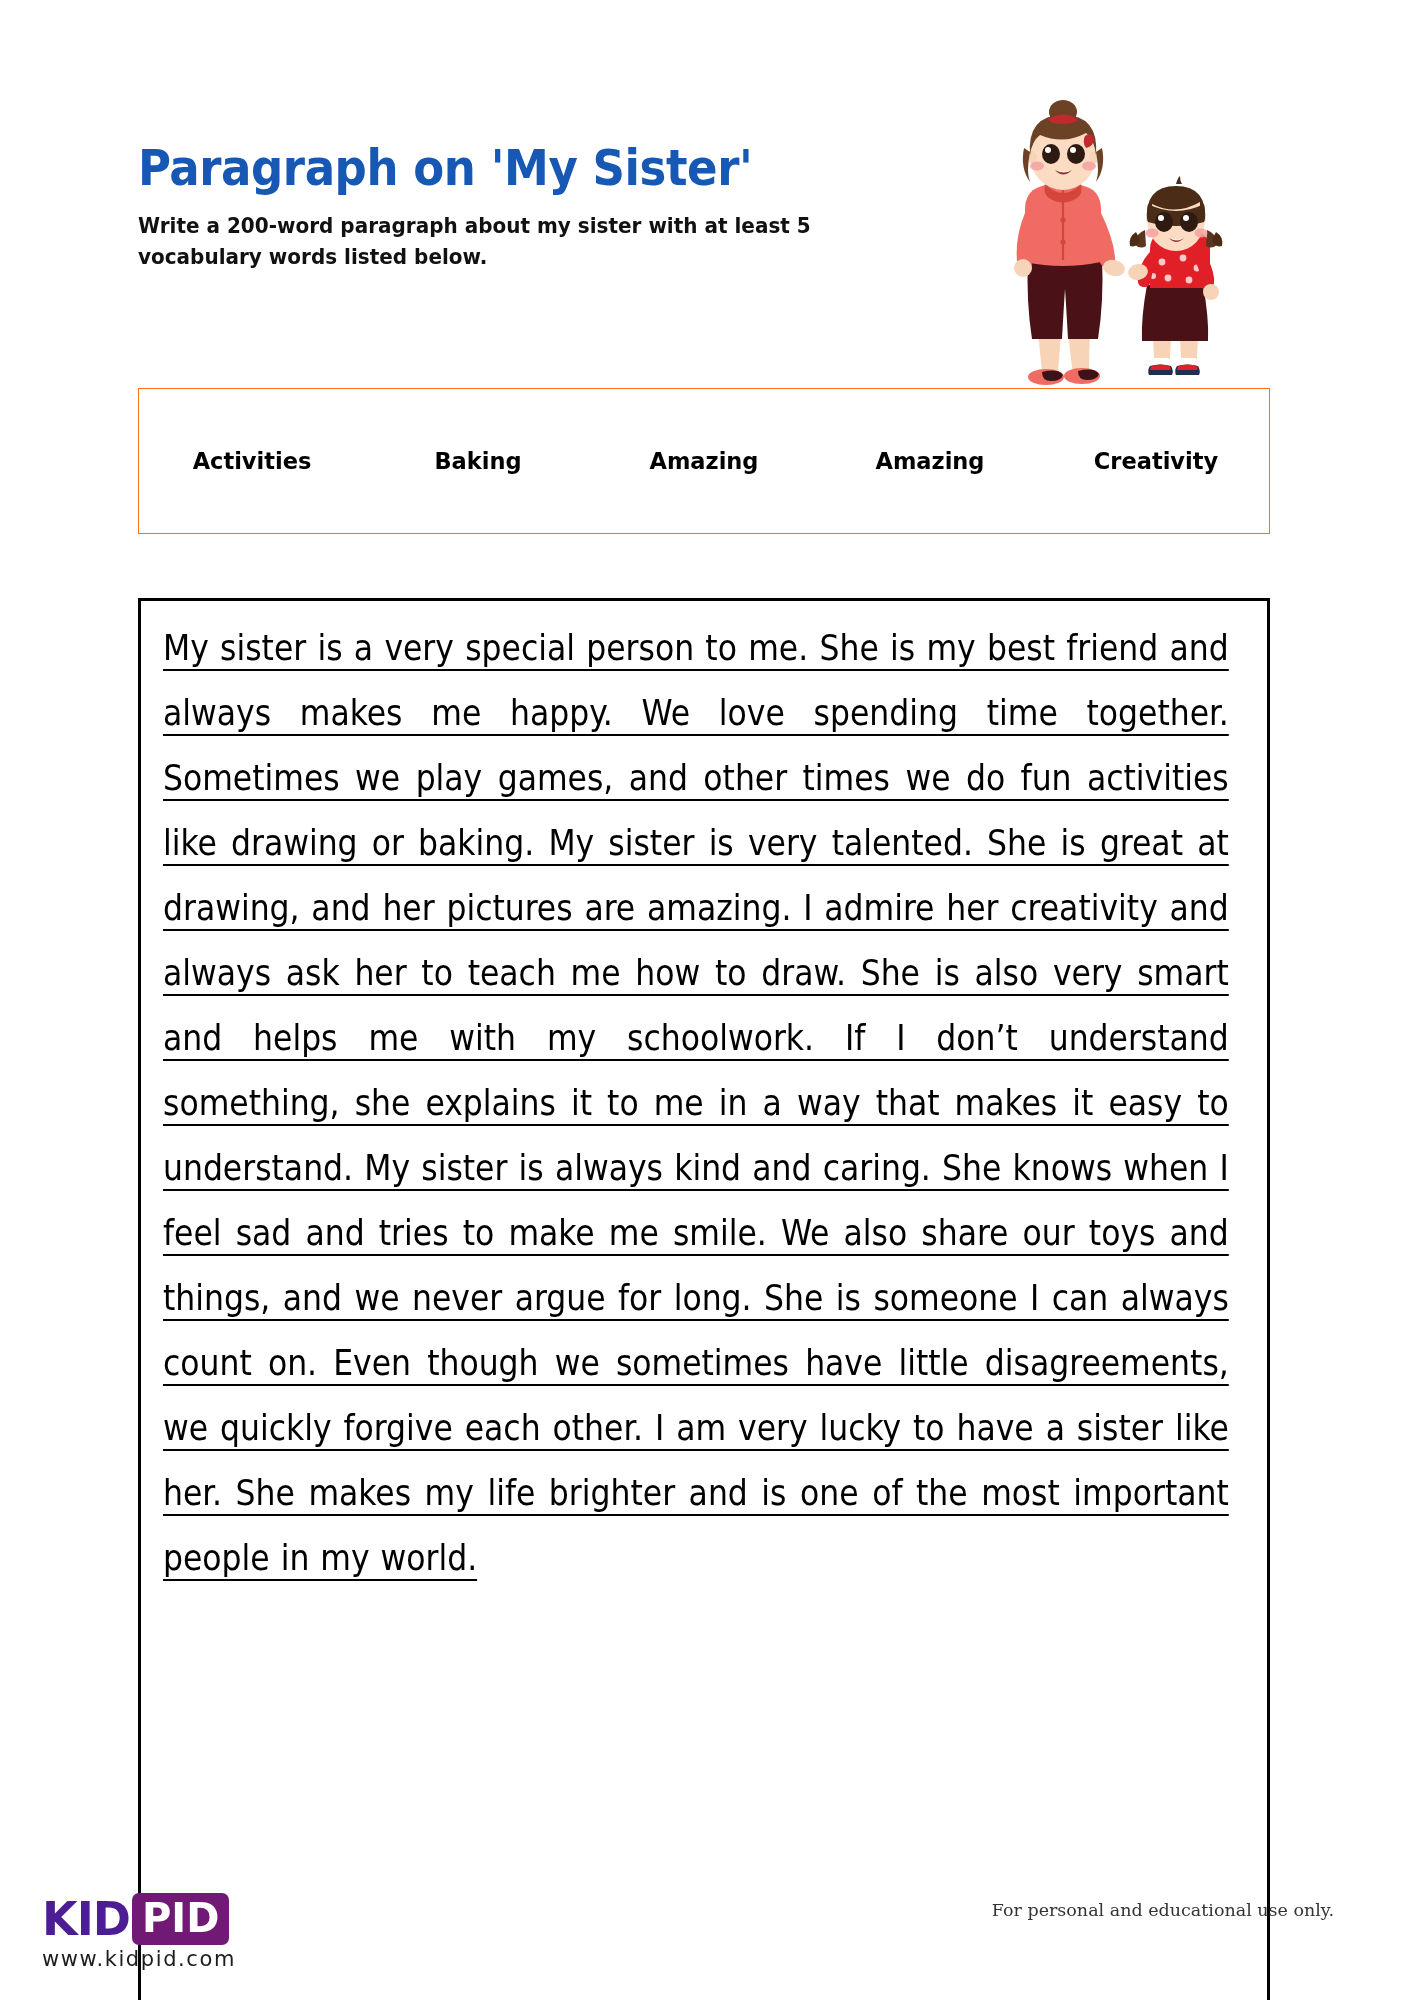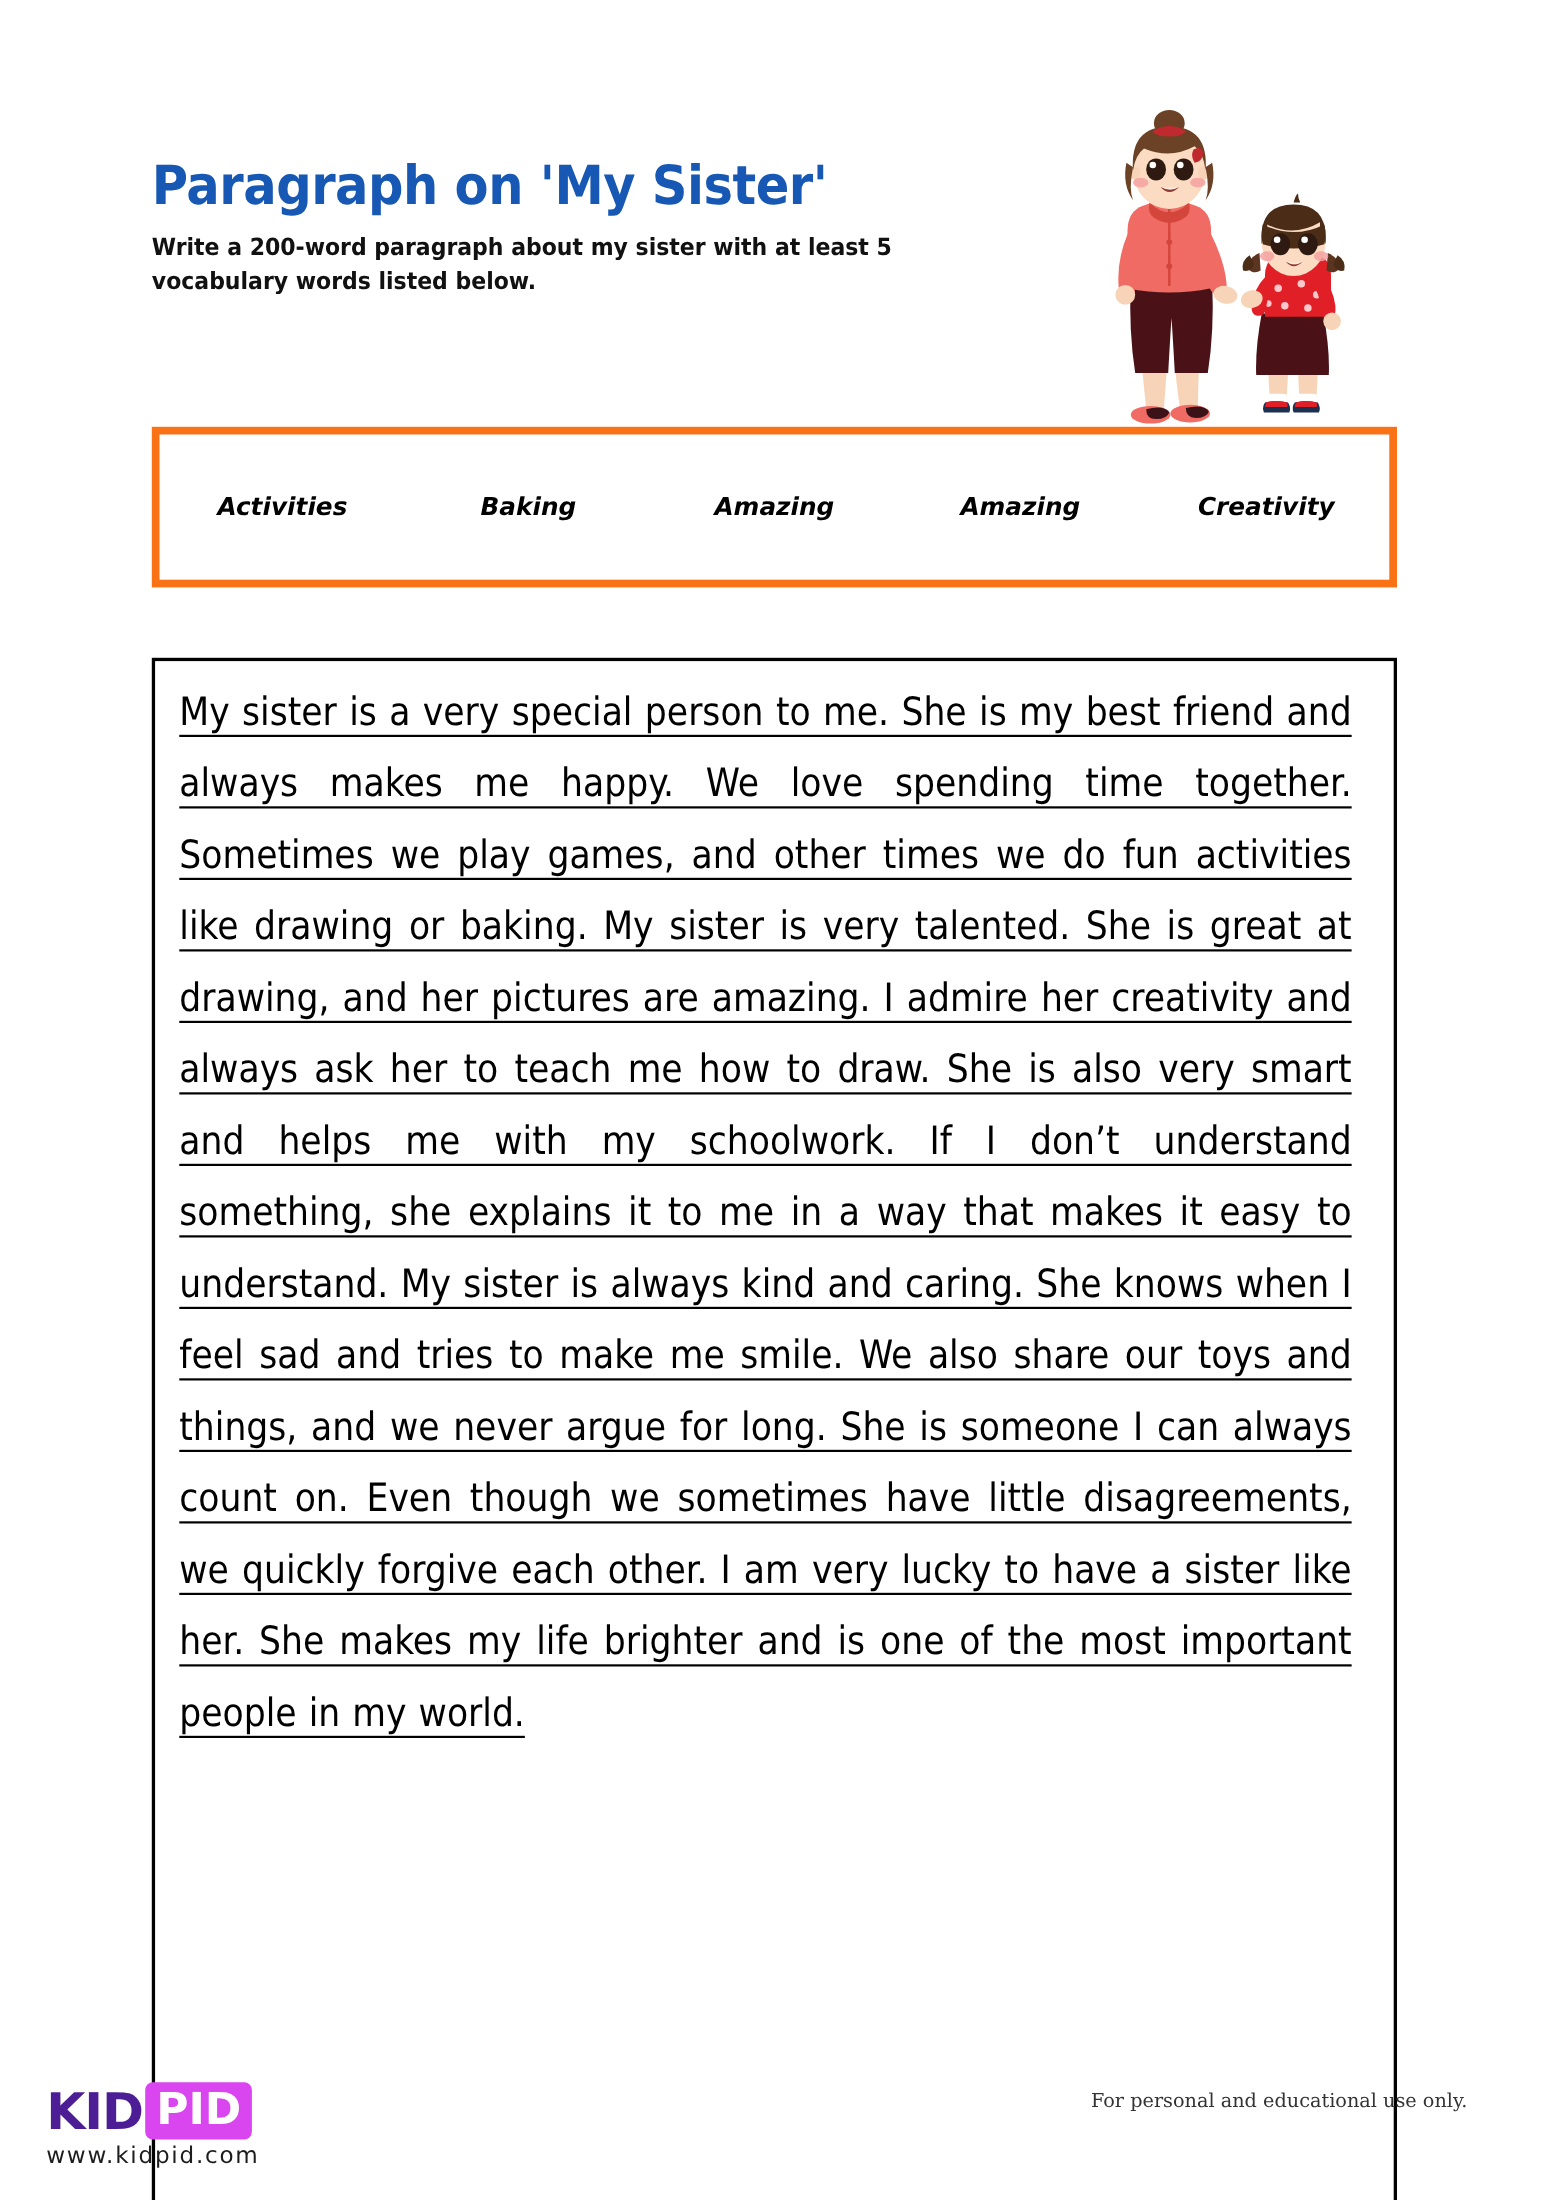--- a/index.html
+++ b/index.html
@@ -56,22 +56,21 @@
     height: 290px;
   }
 
   
   .vocab-box {
     position: absolute;
     left: 138px;
     top: 388px;
     width: 1132px;
     height: 146px;
-    border: 7px solid #f97316;
-    font-style: italic;
+    border: 1px solid #f97316;
   }
   .vocab-table {
     width: 100%;
     height: 100%;
     border-collapse: collapse;
     table-layout: fixed;
   }
   .vocab-table td {
     text-align: center;
     vertical-align: middle;
@@ -123,21 +122,21 @@
   }
   .logo-kid {
     font-family: "DejaVu Sans", sans-serif;
     font-size: 46px;
     font-weight: 700;
     color: #4c1d95;
     letter-spacing: -1px;
     line-height: 1;
   }
   .logo-pid {
-    background: #d946ef;
+    background: #701a75;
     color: #ffffff;
     font-family: "DejaVu Sans", sans-serif;
     font-size: 40px;
     font-weight: 700;
     letter-spacing: 0px;
     line-height: 1;
     padding: 5px 10px 7px 10px;
     border-radius: 7px;
     margin-left: 2px;
   }

